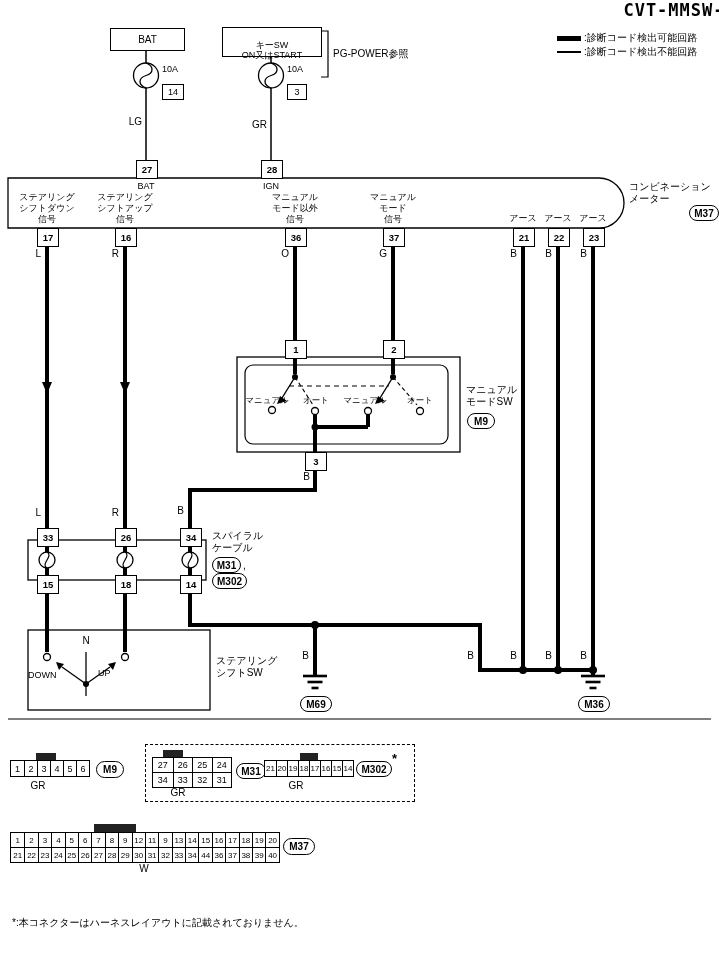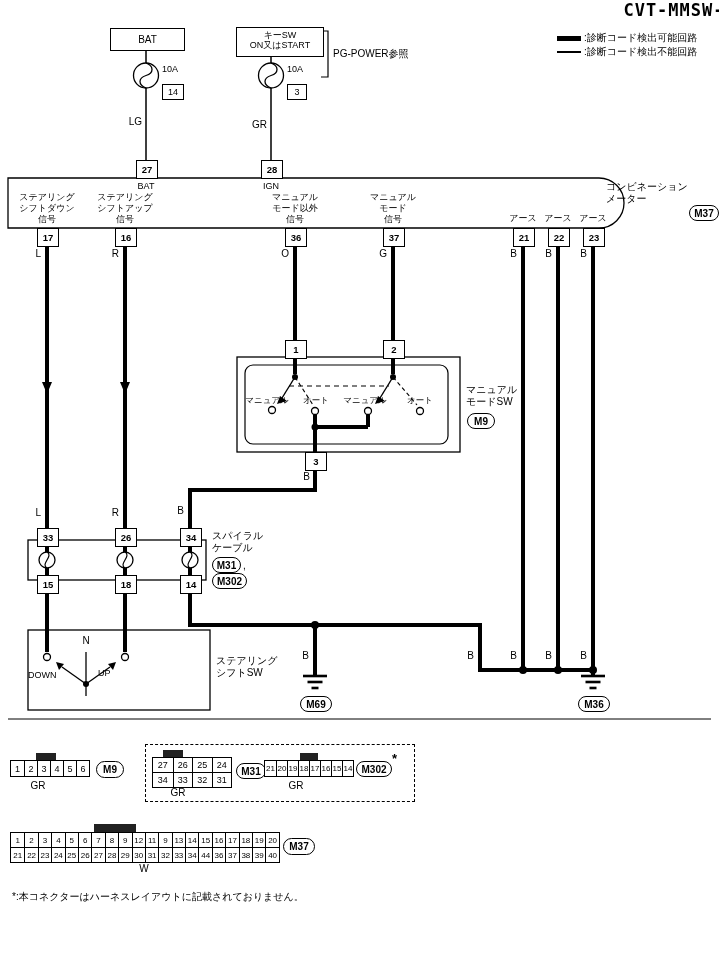--- a/index.html
+++ b/index.html
@@ -135,39 +135,39 @@
     <path d="M8,719 H711" stroke="#000" stroke-width="1"></path>
   </svg>
 
   <div class="abs title right" style="left:0;top:4;width:715px">CVT-MMSW-01</div>
   <div class="abs bar" style="left:557px;top:36px;width:24px;height:5px"></div>
   <div class="abs lbl" style="left:584px;top:32px;width:132px">:診断コード検出可能回路</div>
   <div class="abs bar" style="left:557px;top:51px;width:24px;height:2px"></div>
   <div class="abs lbl" style="left:584px;top:46px;width:132px">:診断コード検出不能回路</div>
 
   <div class="abs compbox" style="left:110px;top:28px;width:73px;height:21px;display:flex;align-items:center;justify-content:center;font-size:10px">BAT</div>
-  <div class="abs compbox center" style="left:236px;top:27px;width:88px;height:30px;padding-top:2px;box-sizing:border-box">
+  <div class="abs compbox center" style="left:222px;top:27px;width:100px;height:30px;padding-top:12px;box-sizing:border-box">
     <div class="sm">キーSW</div>
     <div class="sm">ON又はSTART</div>
   </div>
   <div class="abs lbl" style="left:333px;top:48px;width:96px">PG-POWER参照</div>
 
   <div class="abs sm" style="left:162px;top:64px;width:26px">10A</div>
   <div class="abs fusenum" style="left:162px;top:84px;width:20px;height:14px">14</div>
   <div class="abs sm" style="left:287px;top:64px;width:26px">10A</div>
   <div class="abs fusenum" style="left:287px;top:84px;width:18px;height:14px">3</div>
   <div class="abs lbl right" style="left:125px;top:116px;width:17px">LG</div>
   <div class="abs lbl right" style="left:250px;top:119px;width:17px">GR</div>
 
   <div class="abs term" style="left:136px;top:160px;width:20px;height:17px">27</div>
   <div class="abs term" style="left:261px;top:160px;width:20px;height:17px">28</div>
   <div class="abs sm center" style="left:134px;top:181px;width:24px">BAT</div>
   <div class="abs sm center" style="left:259px;top:181px;width:24px">IGN</div>
 
-  <div class="abs lbl preline" style="left:606px;top:181px;width:90px;line-height:12px">コンビネーション
+  <div class="abs lbl preline" style="left:629px;top:181px;width:90px;line-height:12px">コンビネーション
 メーター</div>
   <div class="abs oval" style="left:689px;top:205px;width:28px;height:14px">M37</div>
 
   <div class="abs sm preline center" style="left:7px;top:192px;width:80px;line-height:11px">ステアリング
 シフトダウン
 信号</div>
   <div class="abs sm preline center" style="left:85px;top:192px;width:80px;line-height:11px">ステアリング
 シフトアップ
 信号</div>
   <div class="abs sm preline center" style="left:255px;top:192px;width:80px;line-height:11px">マニュアル
@@ -330,15 +330,15 @@
         <span class="pincell">36</span>
         <span class="pincell">37</span>
         <span class="pincell">38</span>
         <span class="pincell">39</span>
         <span class="pincell">40</span>
       </div>
   </div>
   <div class="abs oval" style="left:283px;top:838px;width:30px;height:15px">M37</div>
   <div class="abs lbl center" style="left:130px;top:863px;width:28px">W</div>
 
-  <div class="abs" style="left:12px;top:890px;width:440px;font-size:10px">*:本コネクターはハーネスレイアウトに記載されておりません。</div>
+  <div class="abs" style="left:12px;top:916px;width:440px;font-size:10px">*:本コネクターはハーネスレイアウトに記載されておりません。</div>
 
 </div>
 
 </body></html>

